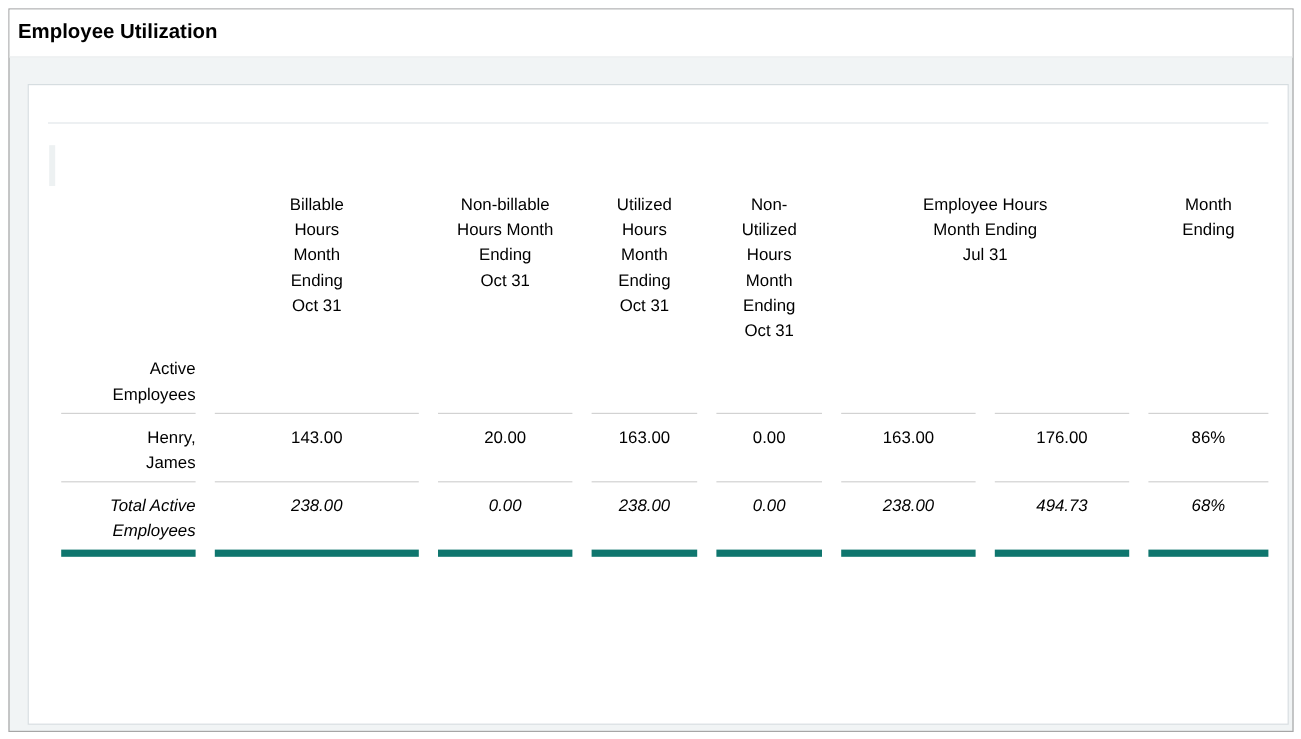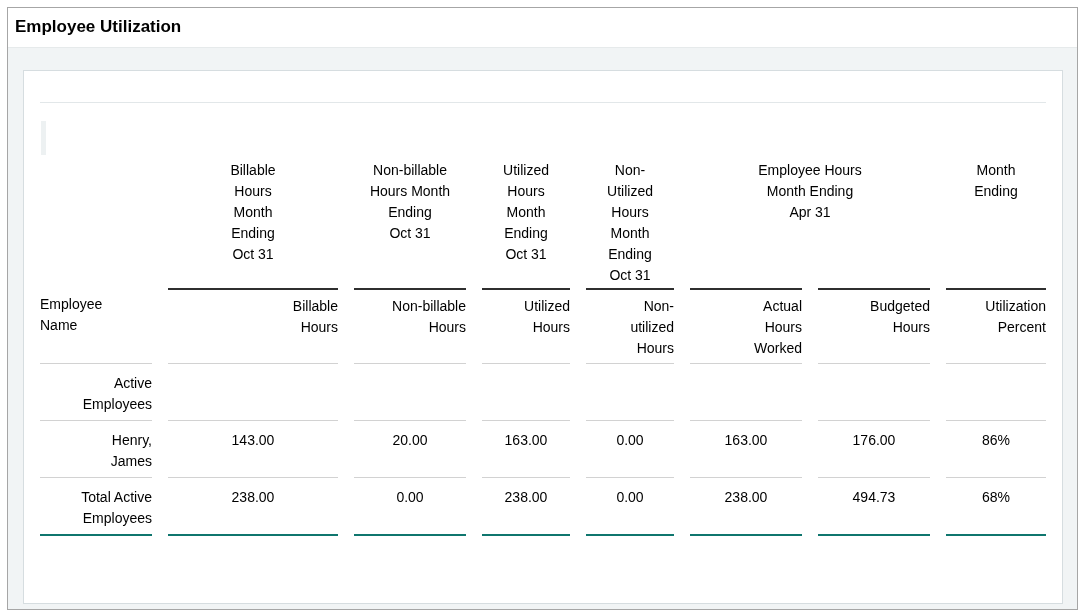--- a/index.html
+++ b/index.html
@@ -52,20 +52,21 @@
     background: #edf1f2;
   }
   table.report {
     width: 100%;
     margin-top: 57px;
     border-collapse: separate;
     border-spacing: 16px 0;
     table-layout: fixed;
     font-size: 14px;
     line-height: 21px;
+    padding-left: 11px;
   }
   td, th { font-weight: normal; }
   
   td.g {
     vertical-align: top;
     text-align: center;
     white-space: pre-line;
     height: 128px;
     padding: 0;
   }
@@ -85,21 +86,21 @@
   
   td.c {
     vertical-align: top;
     text-align: center;
     white-space: pre-line;
     padding: 9px 0 5px 0;
     border-bottom: 1px solid #d2d2d2;
   }
   td.c.name { text-align: right; }
   tr.pre-total td.c { border-bottom: 2px solid #8e8e8e; }
-  tr.total td.c { border-bottom: 2px solid #0f766e; }
+  tr.total td.c { border-bottom: 6px solid #0f766e; font-style: italic; }
 </style>
 </head>
 <body>
 
 <div class="window">
 
   <div class="titlebar">
     <div class="page-title">Employee Utilization</div>
   </div>
 
@@ -137,43 +138,23 @@
 Ending
 Oct 31</td>
             <td class="g">Non-
 Utilized
 Hours
 Month
 Ending
 Oct 31</td>
             <td class="g" colspan="2">Employee Hours
 Month Ending
-Apr 31</td>
+Jul 31</td>
             <td class="g">Month
 Ending</td>
-          </tr>
-          <tr>
-            <th class="h first">Employee
-Name</th>
-            <th class="h">Billable
-Hours</th>
-            <th class="h">Non-billable
-Hours</th>
-            <th class="h">Utilized
-Hours</th>
-            <th class="h">Non-
-utilized
-Hours</th>
-            <th class="h">Actual
-Hours
-Worked</th>
-            <th class="h">Budgeted
-Hours</th>
-            <th class="h">Utilization
-Percent</th>
           </tr>
         </thead>
         <tbody>
           <tr>
             <td class="c name">Active
 Employees</td>
             <td class="c"></td>
             <td class="c"></td>
             <td class="c"></td>
             <td class="c"></td>

